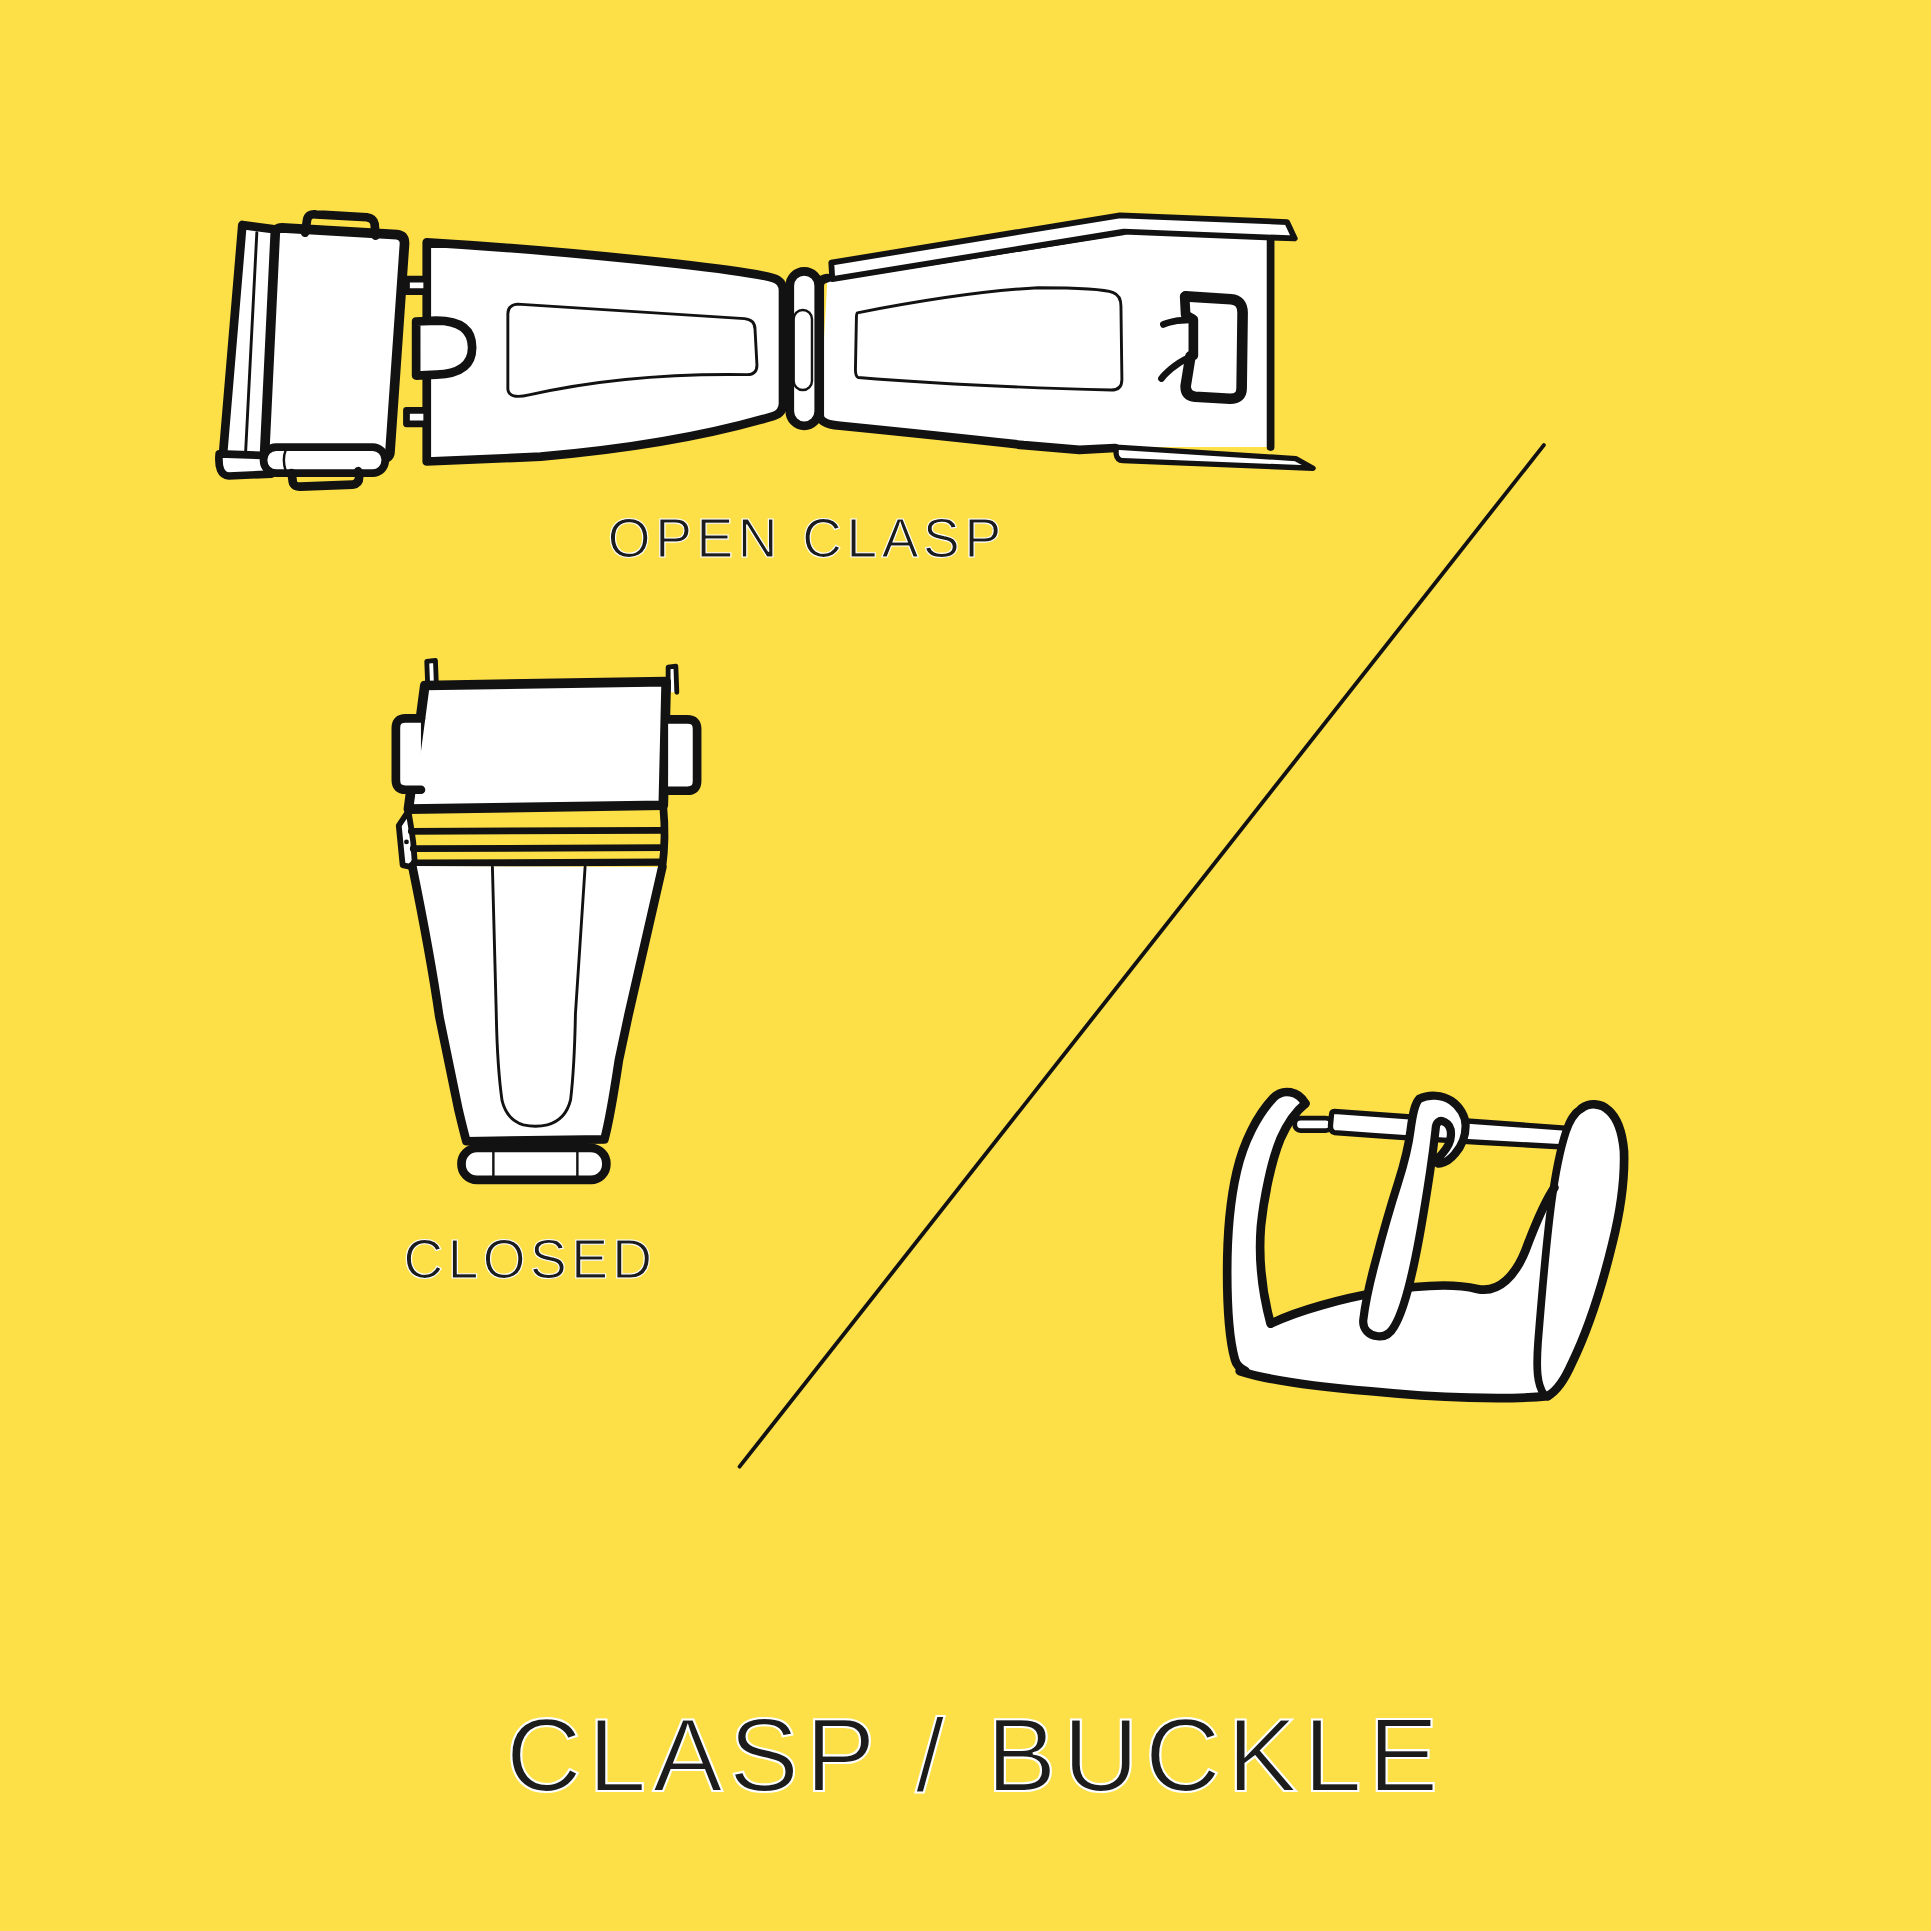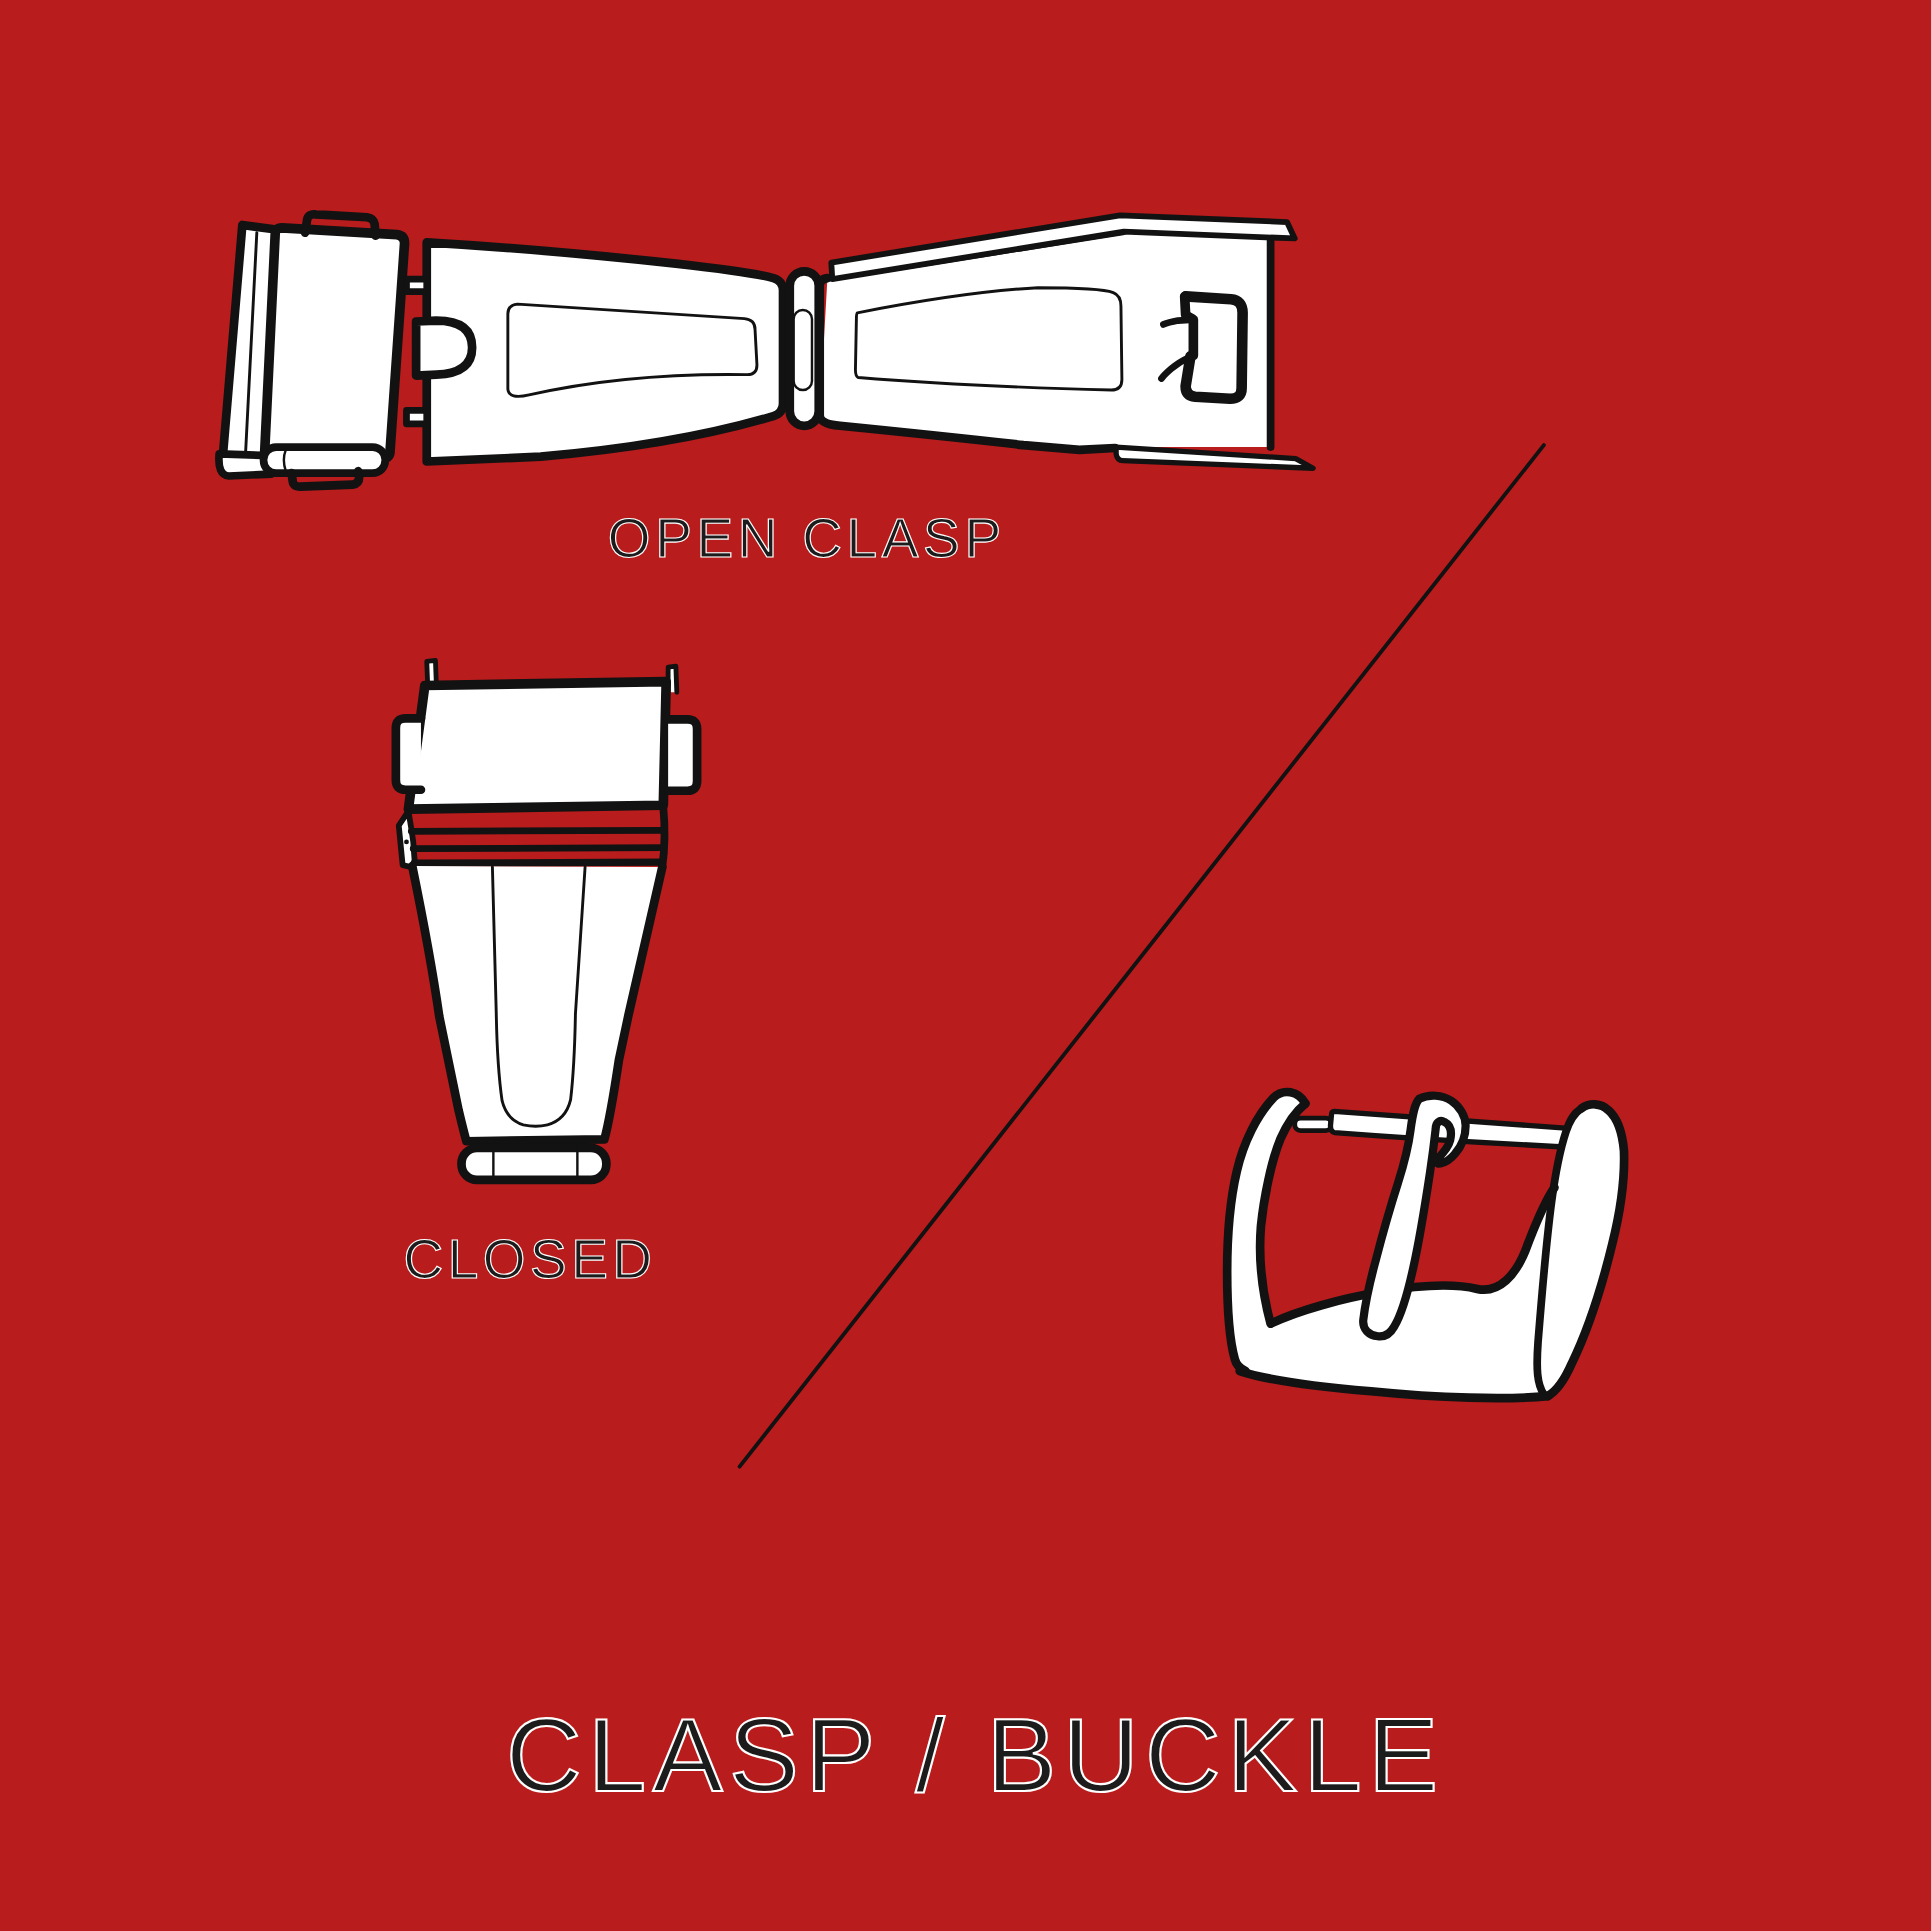--- a/index.html
+++ b/index.html
@@ -1,16 +1,16 @@
 <!DOCTYPE html>
 <html><head>
 <meta charset="utf-8">
 <style>
   html,body{margin:0;padding:0;background:#ffffff;}
-  #page{position:relative;width:1931px;height:1931px;background:#b91c1c;overflow:hidden;}
+  #page{position:relative;width:1931px;height:1931px;background:#fde047;overflow:hidden;}
   svg{position:absolute;left:0;top:0;}
   text{font-family:"Liberation Sans", sans-serif;fill:#1c1c1c;}
 </style>
 </head>
 <body>
 <div id="page">
 <svg width="1931" height="1931" viewBox="0 0 2000 2000">
   <g stroke="#121212" fill="none" stroke-linejoin="round" stroke-linecap="round">
 
     <path d="M 251,233 L 288,238 L 274,478 L 230,482 Z" fill="#fff" stroke-width="9"></path>

